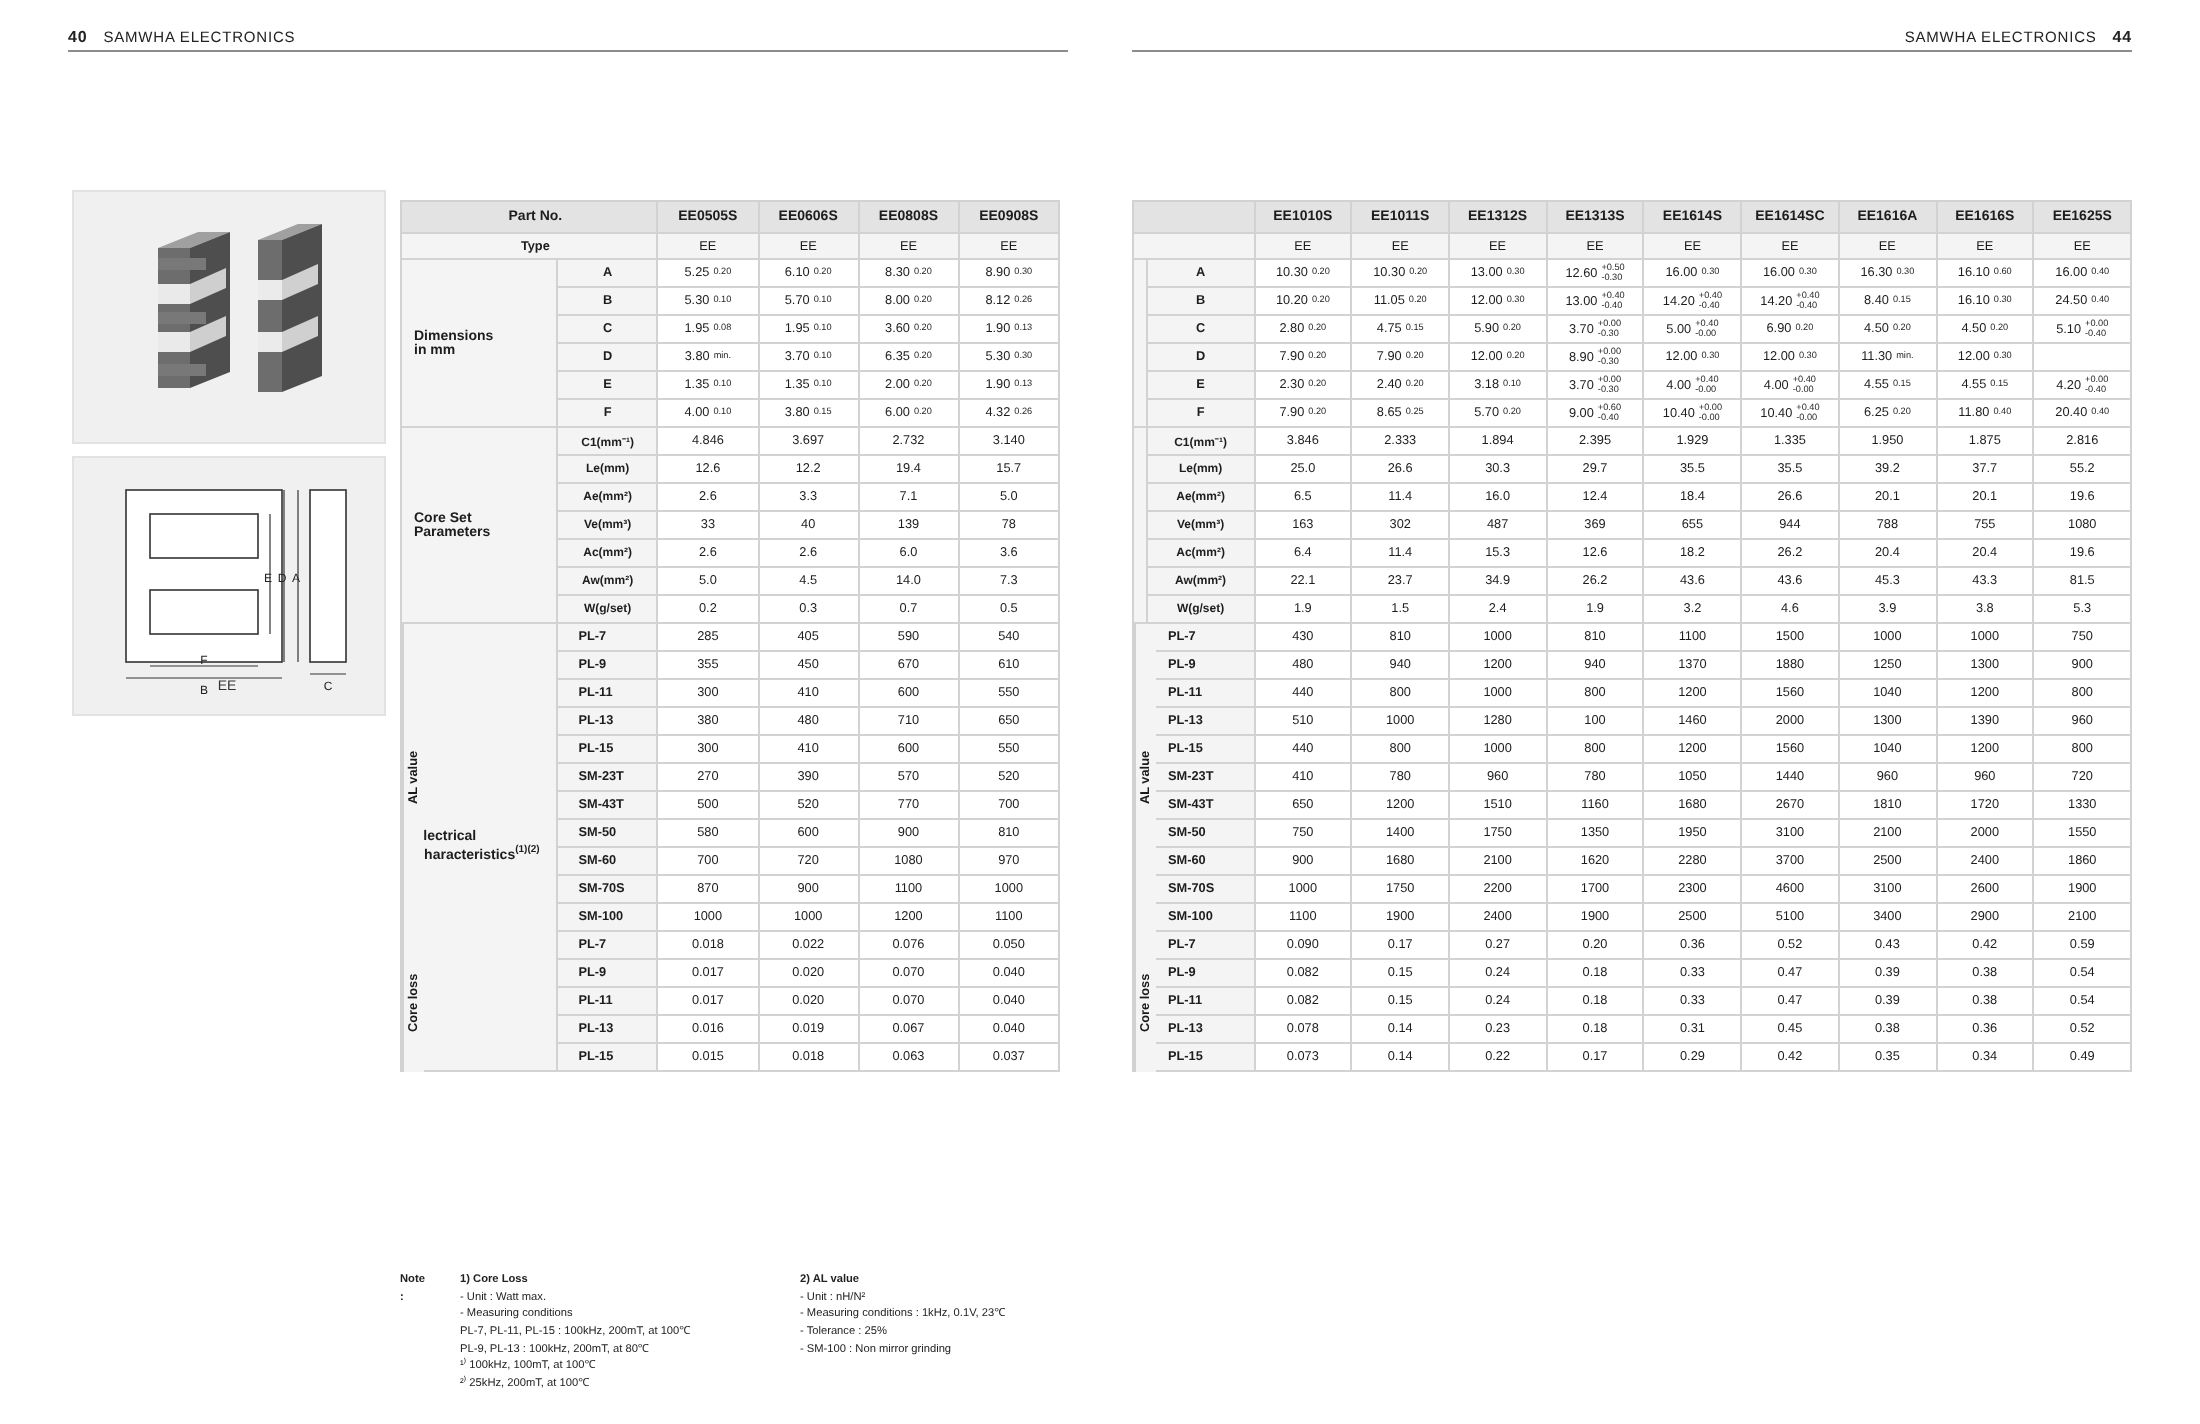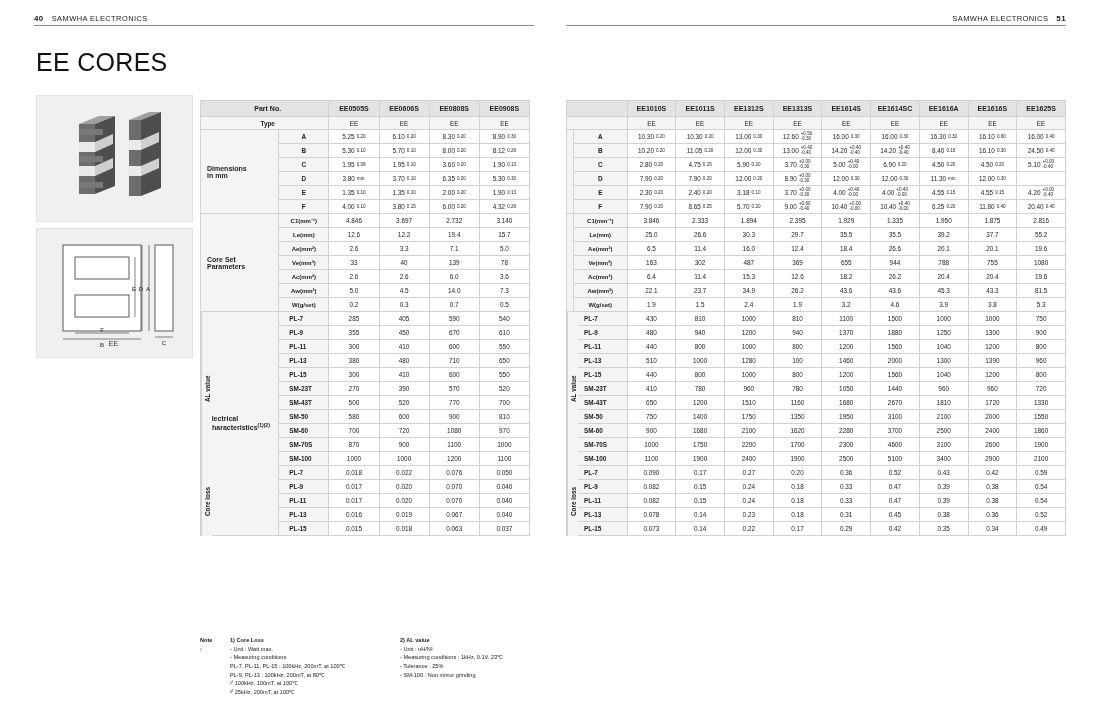--- a/index.html
+++ b/index.html
@@ -55,26 +55,25 @@
 <body>
 
 <div class="page">
 
   <div class="head head-left">
     <span class="num">40</span>
     <span>SAMWHA ELECTRONICS</span>
   </div>
   <div class="head head-right">
     <span>SAMWHA ELECTRONICS</span>
-    <span class="num">51</span>
+    <span class="num">44</span>
   </div>
   <div class="rule rule-l"></div>
   <div class="rule rule-r"></div>
 
-  <div class="title">EE CORES</div>
 
   <div class="img-box">
     <svg class="dwg" width="155" height="125">
       <g>
         <polygon points="42,28 62,20 78,20 58,28" fill="#a0a0a0"></polygon>
         <polygon points="42,28 58,28 58,98 42,98" fill="#6d6d6d"></polygon>
         <polygon points="58,28 78,20 78,90 58,98" fill="#4e4e4e"></polygon>
         <polygon points="42,46 58,46 58,56 42,56" fill="#eaeaea"></polygon>
         <polygon points="58,46 76,38 76,48 58,56" fill="#cfcfcf"></polygon>
         <polygon points="42,70 58,70 58,80 42,80" fill="#eaeaea"></polygon>

